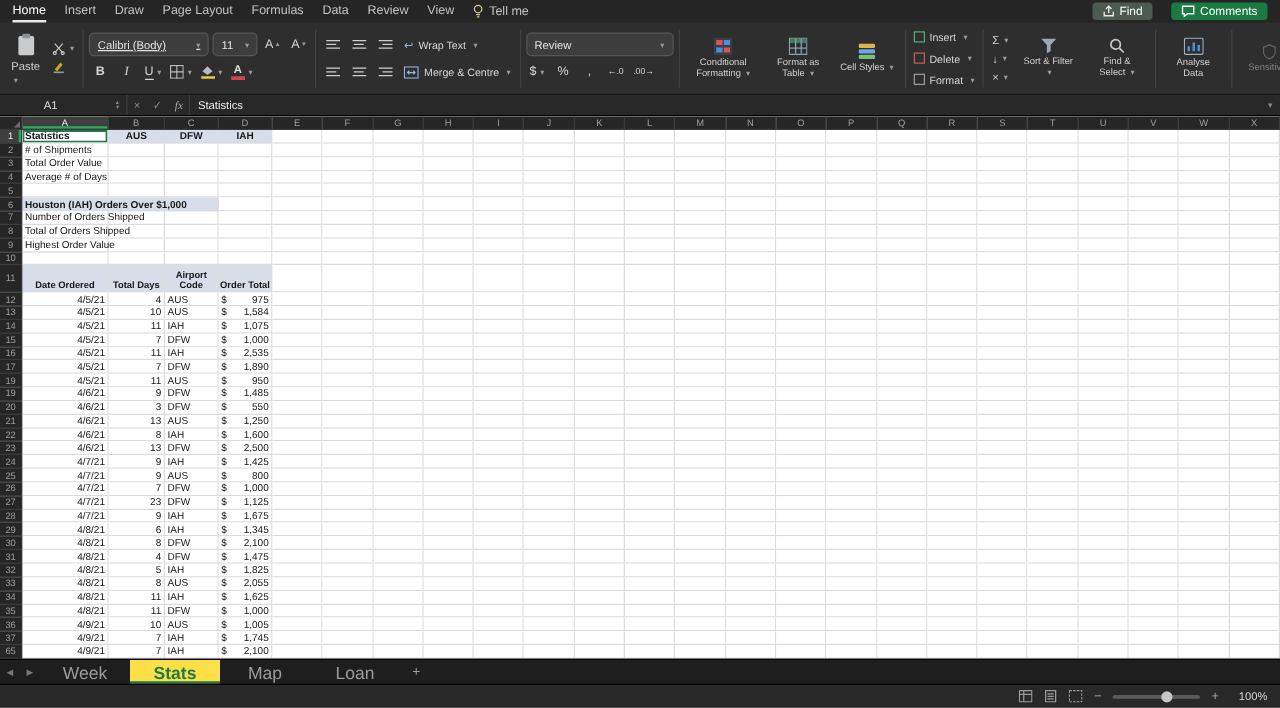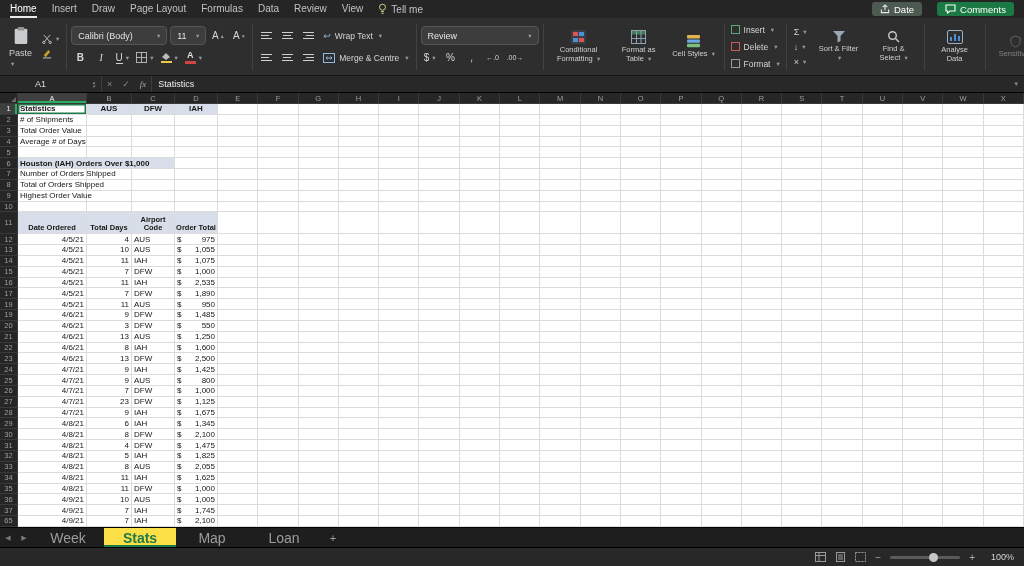--- a/index.html
+++ b/index.html
@@ -18,21 +18,21 @@
   .topbtn.share { background:#4c5a52; }
   .topbtn.comments { background:#1b7a43; }
 
   
   .ribbon { height:58px; background:#2e2e2e; display:flex; align-items:center; padding:0 5px; gap:4px; border-bottom:1px solid #151515; flex:0 0 58px; overflow:hidden; }
   .rsep { width:1px; height:46px; background:#414141; flex:0 0 1px; }
   .rgroup { display:flex; flex-direction:column; gap:3px; justify-content:center; }
   .rgroup.hrow { flex-direction:row; align-items:center; gap:3px; }
   .rrow { display:flex; align-items:center; gap:3px; }
   .select { height:19px; background:#3d3d3d; border:1px solid #555; border-radius:4px; display:flex; align-items:center; justify-content:space-between; padding:0 6px; font-size:9px; color:#e3e3e3; }
-  .wname { width:96px; } .wsize { width:36px; } .wnum { width:118px; }
+  .wname { width:96px;text-decoration:underline; } .wsize { width:36px; } .wnum { width:118px; }
   .chev { font-style:normal; font-size:6.5px; color:#9a9a9a; margin-left:2px; }
   .sq { min-width:18px; height:19px; border-radius:3px; display:flex; align-items:center; justify-content:center; color:#d6d6d6; font-size:10px; padding:0 2px; gap:1px; }
   .sq.b { font-weight:700; } .sq.i { font-style:italic; font-family:"Liberation Serif", serif; }
   .uline { border-bottom:1px solid #d6d6d6; line-height:1.1; }
   .tinyarr { font-size:5px; color:#9a9a9a; }
   .bigb { display:flex; flex-direction:column; align-items:center; justify-content:center; gap:2px; color:#d0d0d0; padding:2px 4px; }
   .lbl { font-size:9px; }
   .lbl2 { font-size:7.5px; line-height:1.15; text-align:center; white-space:normal; width:54px; }
   .lbl2.narrow { width:44px; }
   .minicol { display:flex; flex-direction:column; gap:2px; }
@@ -118,21 +118,21 @@
           <circle cx="4.5" cy="4.2" r="3"></circle>
           <path d="M3 8.6 h3 M3.5 10.4 h2"></path>
         </svg>
       <span>Tell me</span>
     </div>
     <div class="mspacer"></div>
     <div class="topbtn share">
       <svg width="10" height="10" viewBox="0 0 11 11" fill="none" stroke="#e8e8e8" stroke-width="1.2">
           <path d="M5.5 7 V1.5 M3 3.5 L5.5 1 L8 3.5 M1.5 6 v3.5 h8 V6"></path>
         </svg>
-      <span>Date</span>
+      <span>Find</span>
     </div>
     <div class="topbtn comments">
       <svg width="11" height="10" viewBox="0 0 11 10" fill="none" stroke="#fff" stroke-width="1.1">
           <path d="M1 1 h9 v6 h-5 l-2.5 2 v-2 h-1.5 Z"></path>
         </svg>
       <span>Comments</span>
     </div>
   </div>
 
   <div class="ribbon">
@@ -747,21 +747,21 @@
         <div class="c"></div>
         <div class="c"></div>
         <div class="c"></div>
         <div class="c"></div>
         <div class="gh rh">13</div>
         <div class="c num">4/5/21</div>
         <div class="c num">10</div>
         <div class="c">AUS</div>
         <div class="c money">
           <span>$</span>
-          <span>1,055</span>
+          <span>1,584</span>
         </div>
         <div class="c"></div>
         <div class="c"></div>
         <div class="c"></div>
         <div class="c"></div>
         <div class="c"></div>
         <div class="c"></div>
         <div class="c"></div>
         <div class="c"></div>
         <div class="c"></div>

